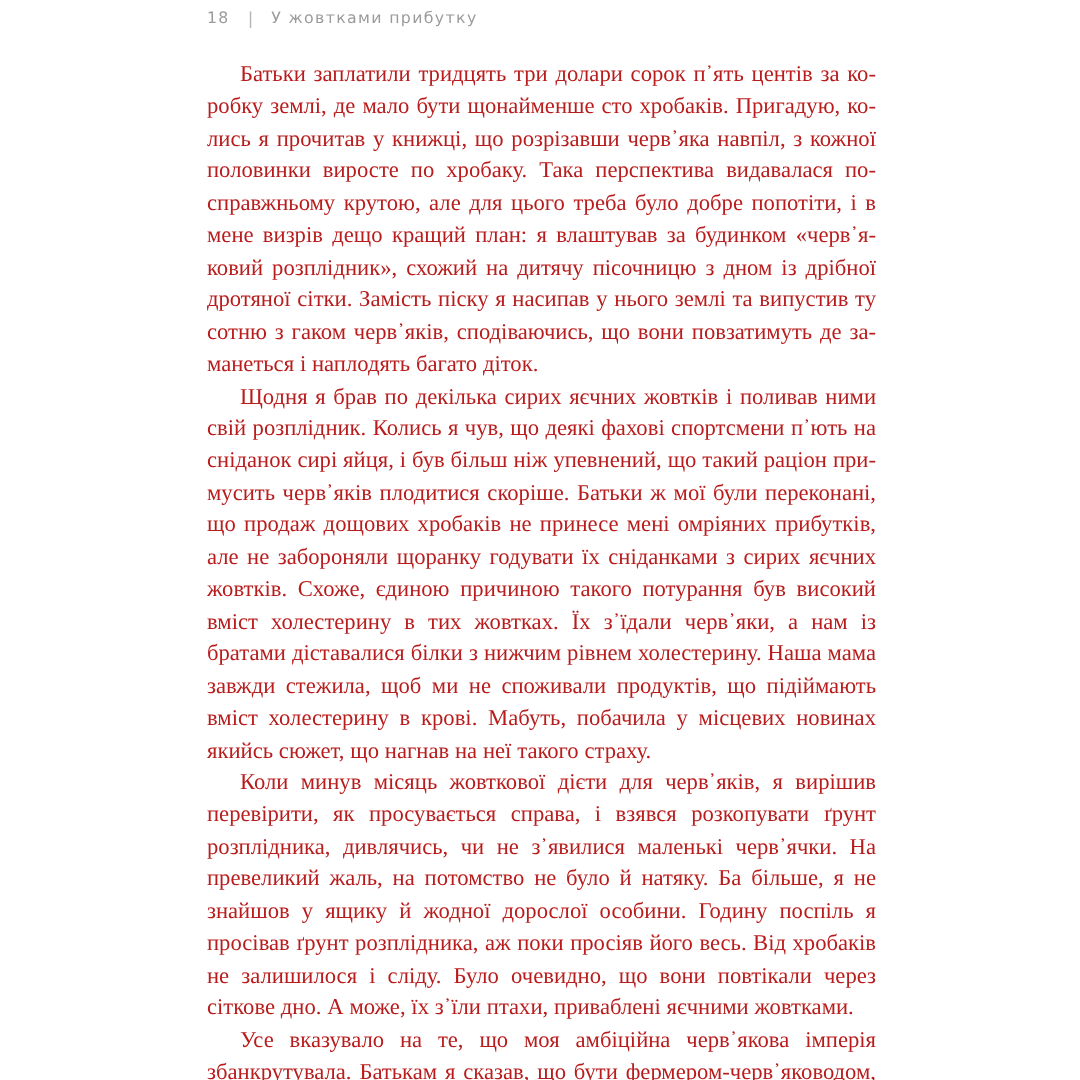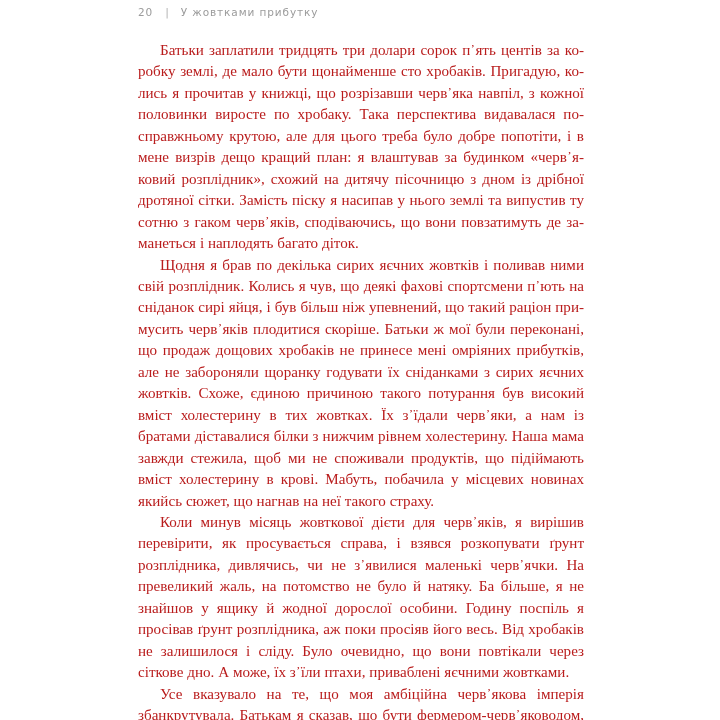--- a/index.html
+++ b/index.html
@@ -78,21 +78,21 @@
   p.para:last-child {
     text-align: justify;
   }
 </style>
 </head>
 <body>
 
 <div class="page">
 
   <div class="running-head">
-    <span class="folio">20</span>
+    <span class="folio">18</span>
     <span class="rule">|</span>
     <span class="booktitle">У жовтками прибутку</span>
   </div>
 
   <div class="textblock">
     <p class="para">Батьки заплатили тридцять три долари сорок п᾽ять центів за ко­робку землі, де мало бути щонайменше сто хробаків. Пригадую, ко­лись я прочитав у книжці, що розрізавши черв᾽яка навпіл, з кож­ної половинки виросте по хробаку. Така перспектива видавалася по-справжньому крутою, але для цього треба було добре попотіти, і в мене визрів дещо кращий план: я влаштував за будинком «черв᾽я­ковий розплідник», схожий на дитячу пісочницю з дном із дрібної дротяної сітки. Замість піску я насипав у нього землі та випустив ту сотню з гаком черв᾽яків, сподіваючись, що вони повзатимуть де за­манеться і наплодять багато діток.</p>
     <p class="para">Щодня я брав по декілька сирих яєчних жовтків і поливав ними свій розплідник. Колись я чув, що деякі фахові спортсмени п᾽ють на сніданок сирі яйця, і був більш ніж упевнений, що такий раціон при­мусить черв᾽яків плодитися скоріше. Батьки ж мої були переконані, що продаж дощових хробаків не принесе мені омріяних прибутків, але не забороняли щоранку годувати їх сніданками з сирих яєчних жовтків. Схоже, єдиною причиною такого потурання був високий вміст холестерину в тих жовтках. Їх з᾽їдали черв᾽яки, а нам із братами діставалися білки з нижчим рівнем холестерину. Наша мама завжди стежила, щоб ми не споживали продуктів, що підіймають вміст холес­терину в крові. Мабуть, побачила у місцевих новинах якийсь сюжет, що нагнав на неї такого страху.</p>
     <p class="para">Коли минув місяць жовткової дієти для черв᾽яків, я вирішив пере­вірити, як просувається справа, і взявся розкопувати ґрунт розплід­ника, дивлячись, чи не з᾽явилися маленькі черв᾽ячки. На превеликий жаль, на потомство не було й натяку. Ба більше, я не знайшов у ящику й жодної дорослої особини. Годину поспіль я просівав ґрунт розплід­ника, аж поки просіяв його весь. Від хробаків не залишилося і сліду. Було очевидно, що вони повтікали через сіткове дно. А може, їх з᾽їли птахи, приваблені яєчними жовтками.</p>
     <p class="para">Усе вказувало на те, що моя амбіційна черв᾽якова імперія збанкру­тувала. Батькам я сказав, що бути фермером-черв᾽яководом, хоч як не крути, — нудна справа, та, правду кажучи, невдача мене засмутила.</p>
   </div>

